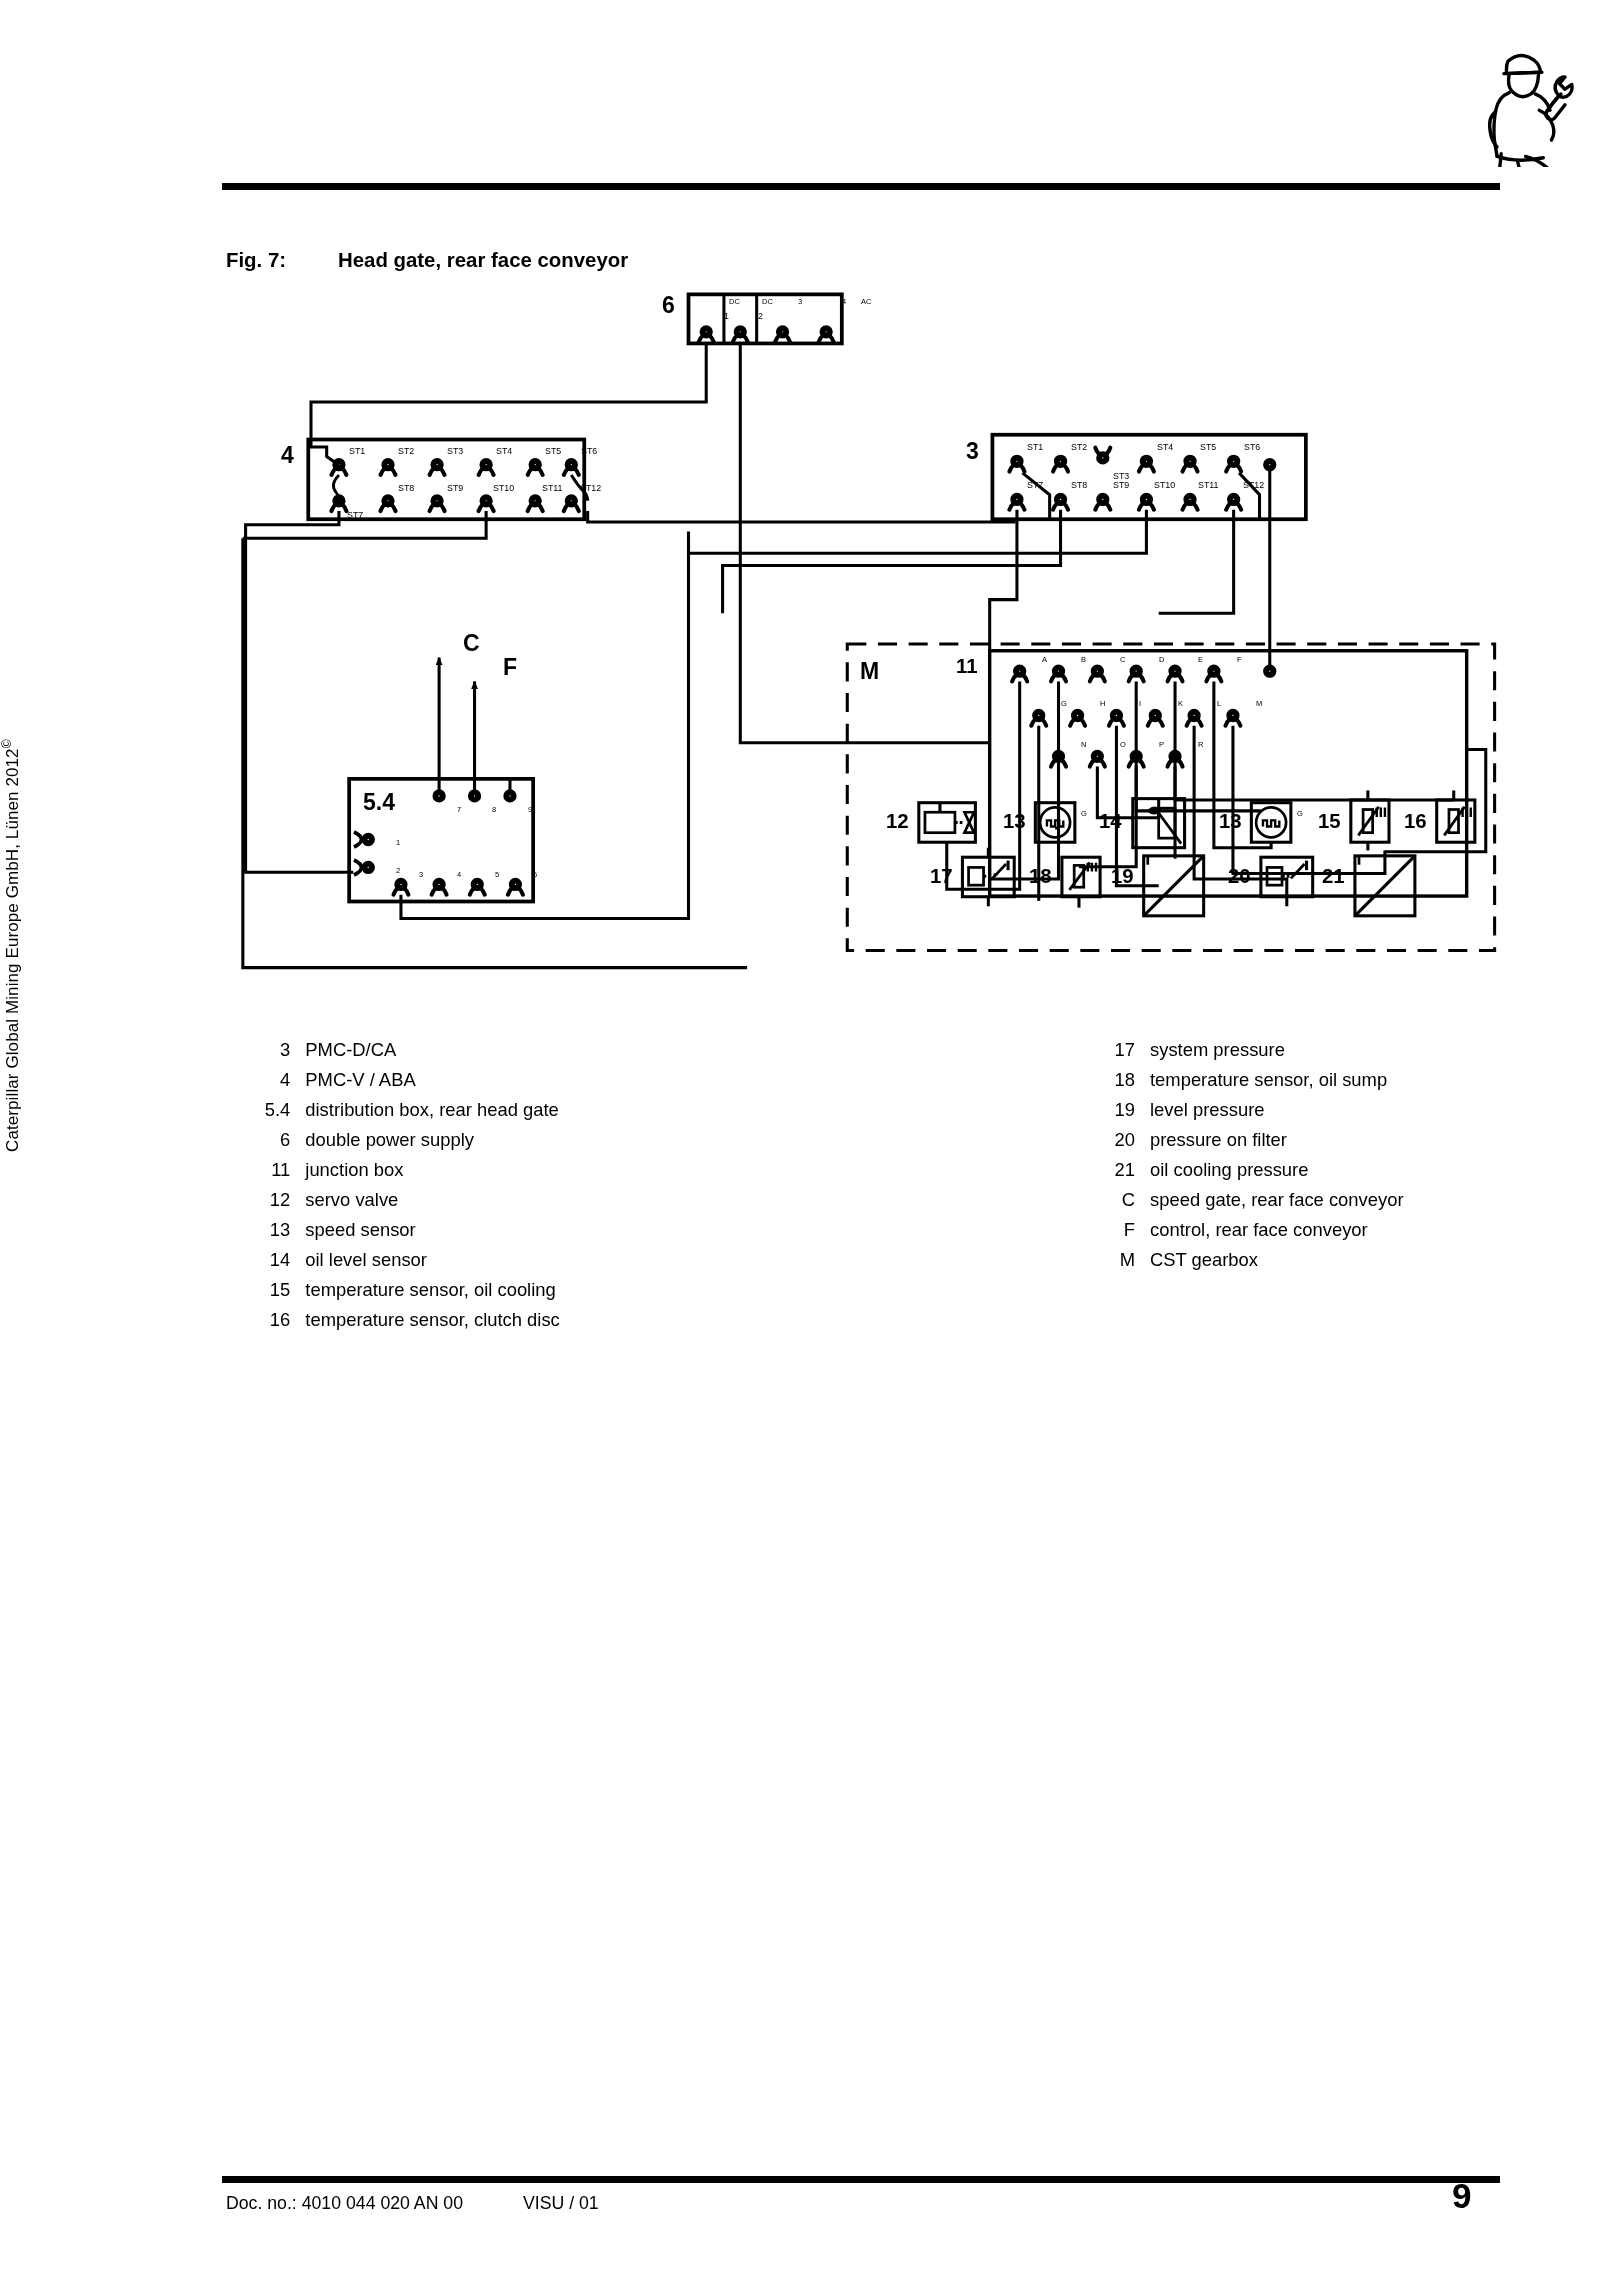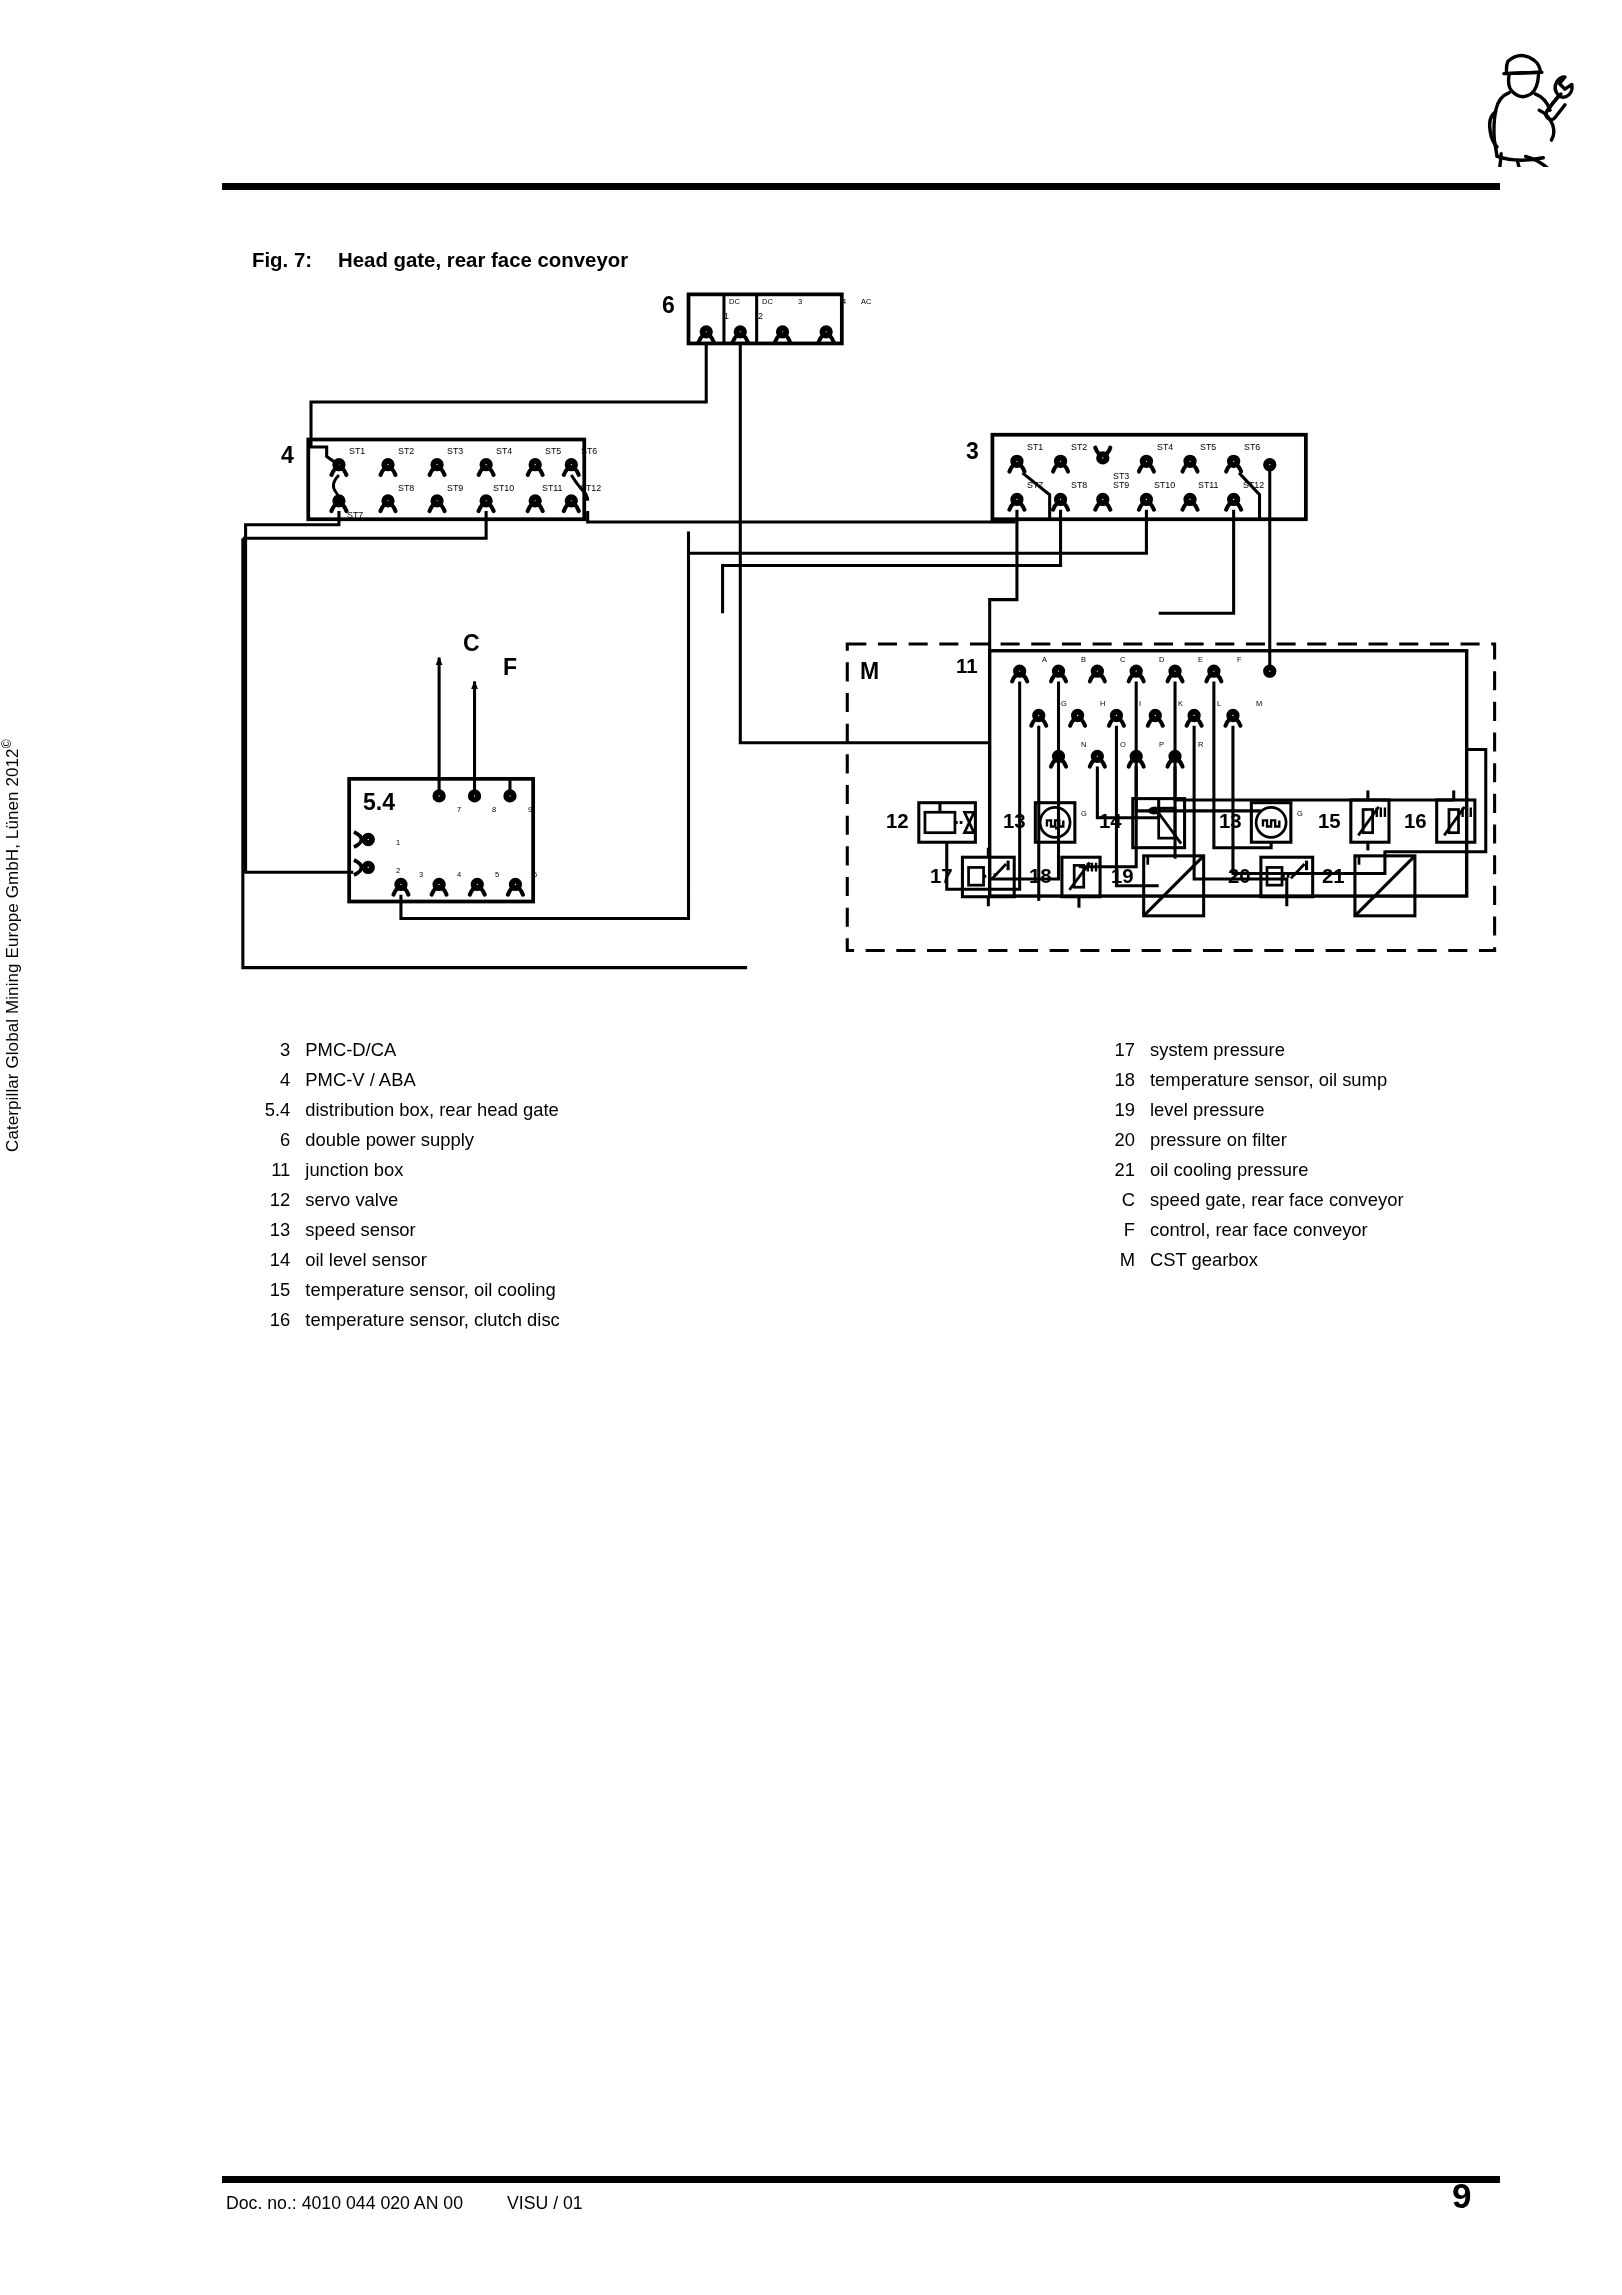--- a/index.html
+++ b/index.html
@@ -54,21 +54,21 @@
 
   
   #fig-caption {
     position: absolute;
     left: 226px;
     top: 249px;
     font-size: 20.4px;
     font-weight: bold;
     white-space: nowrap;
   }
-  #fig-caption .fig-num { display: inline-block; width: 112px; text-align: center; }
+  #fig-caption .fig-num { display: inline-block; width: 112px; }
 
   
   #diagram {
     position: absolute;
     left: 0;
     top: 0;
     width: 1623px;
     height: 2295px;
     pointer-events: none;
   }
@@ -144,21 +144,21 @@
     height: 6.8px;
     background: #000;
   }
   #footer-doc {
     position: absolute;
     left: 226px;
     top: 2193px;
     font-size: 17.7px;
     white-space: nowrap;
   }
-  #footer-doc .docvisu { display: inline-block; margin-left: 44px; }
+  #footer-doc .docvisu { display: inline-block; margin-left: 60px; }
   #page-number {
     position: absolute;
     left: 1452px;
     top: 2178px;
     font-size: 35px;
     font-weight: bold;
     line-height: 1;
   }
 </style>
 </head>

